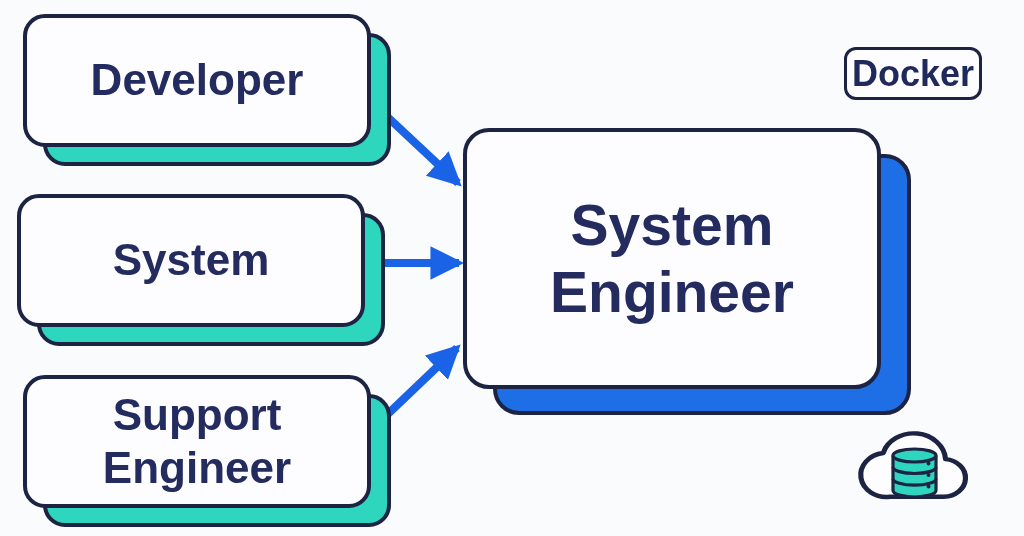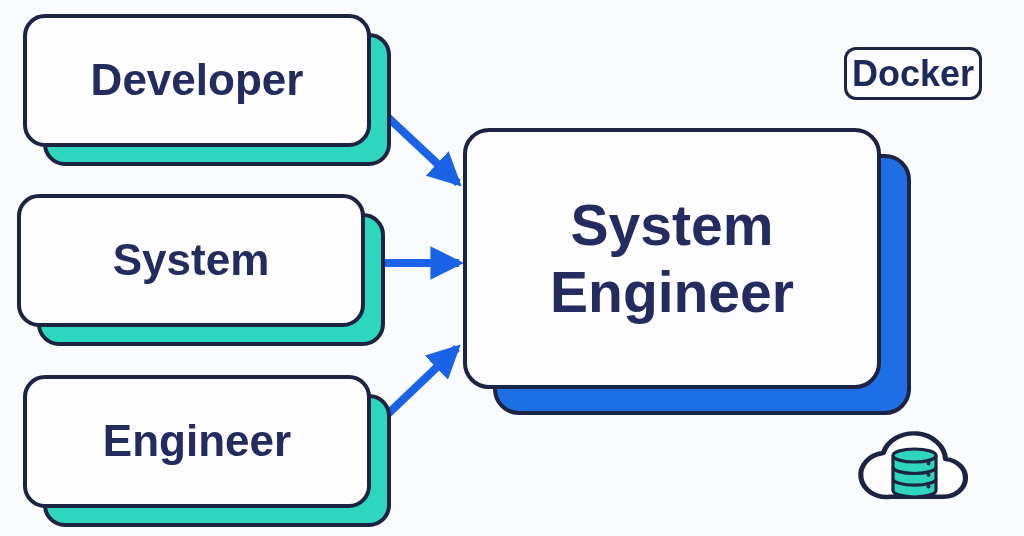--- a/index.html
+++ b/index.html
@@ -79,20 +79,21 @@
       <div class="card-label">
         <span>System</span>
       </div>
     </div>
   </div>
 
   <div class="card" style="left:23px;top:375px">
     <div class="card-shadow"></div>
     <div class="card-face">
       <div class="card-label">
+        <span>Support</span>
         <span>Engineer</span>
       </div>
     </div>
   </div>
 
   <div class="card devops">
     <div class="card-shadow"></div>
     <div class="card-face">
       <div class="card-label">
         <span>System</span>

